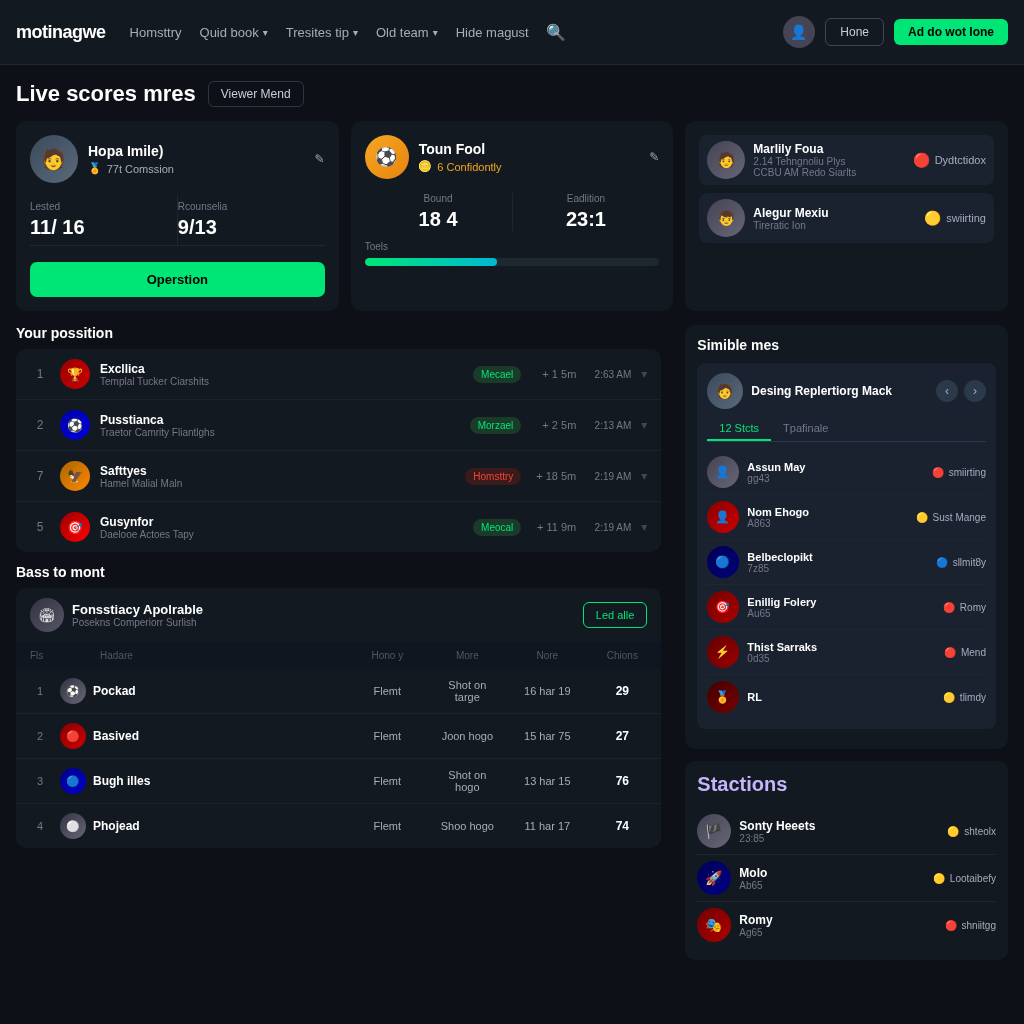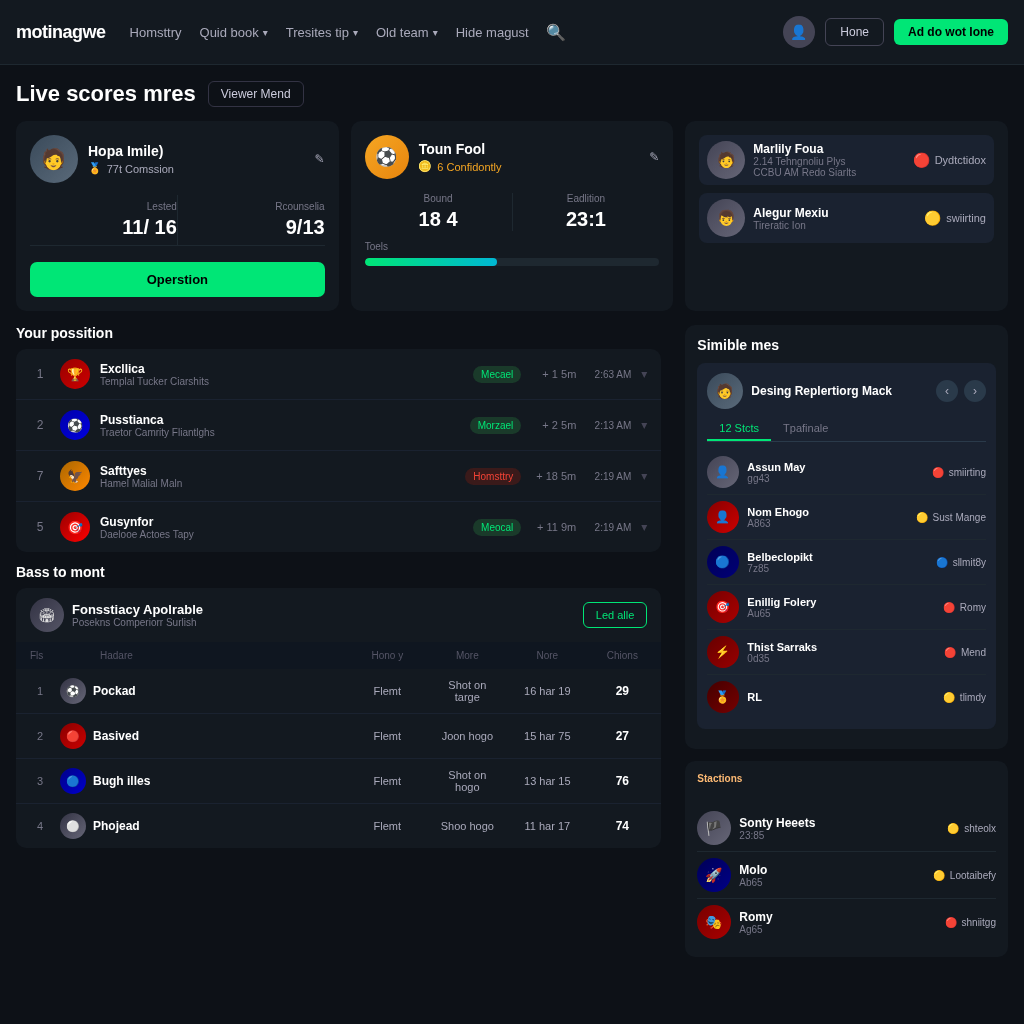--- a/index.html
+++ b/index.html
@@ -146,21 +146,21 @@
     .player-meta { display: flex; align-items: center; gap: 5px; color: #aab; font-size: 11px; }
     .edit-icon { color: #aab; font-size: 12px; cursor: pointer; }
 
     .stats-row {
       display: flex;
       border-bottom: 1px solid #1e2830;
       margin-bottom: 8px;
     }
     .stat-col {
       flex: 1;
-      text-align: right;
+      text-align: left;
       padding: 6px 0;
     }
     .stat-col + .stat-col { border-left: 1px solid #1e2830; }
     .stat-label { color: #778; font-size: 10px; margin-bottom: 4px; }
     .stat-value { font-size: 20px; font-weight: 700; color: #fff; }
 
     .green-btn {
       width: 100%;
       background: #00e676;
       color: #000;
@@ -398,21 +398,21 @@
       width: 32px; height: 32px; border-radius: 50%;
       background: linear-gradient(135deg, #445, #667);
       display: flex; align-items: center; justify-content: center; font-size: 12px; flex-shrink: 0;
     }
     .sim-p-info { flex: 1; }
     .sim-p-name { font-size: 11px; font-weight: 600; color: #fff; }
     .sim-p-sub { font-size: 10px; color: #778; }
     .sim-p-badge { display: flex; align-items: center; gap: 4px; font-size: 10px; color: #aab; }
 
     .stations-card { background: #131920; border-radius: 10px; padding: 12px; }
-    .stations-title { font-size: 10px; font-weight: 700; color: #fdba74; margin-bottom: 21px; }
+    .stations-title { font-size: 20px; font-weight: 700; color: #c4b5fd; margin-bottom: 12px; }
     .station-row {
       display: flex; align-items: center; gap: 8px;
       padding: 6px 0;
       border-bottom: 1px solid #1e2830;
     }
     .station-row:last-child { border-bottom: none; }
     .st-avatar {
       width: 34px; height: 34px; border-radius: 50%;
       background: linear-gradient(135deg, #445, #667);
       display: flex; align-items: center; justify-content: center; font-size: 14px; flex-shrink: 0;

